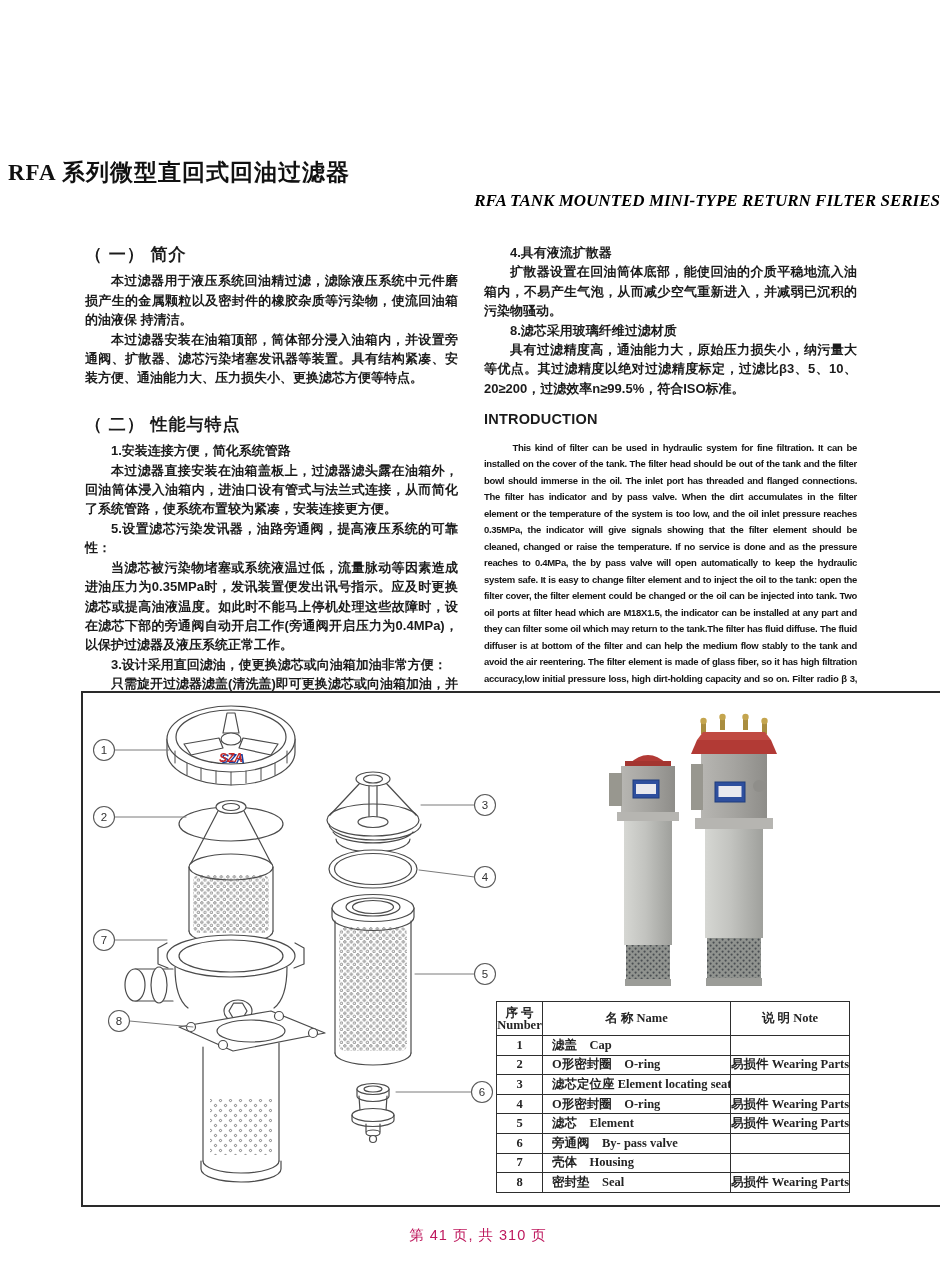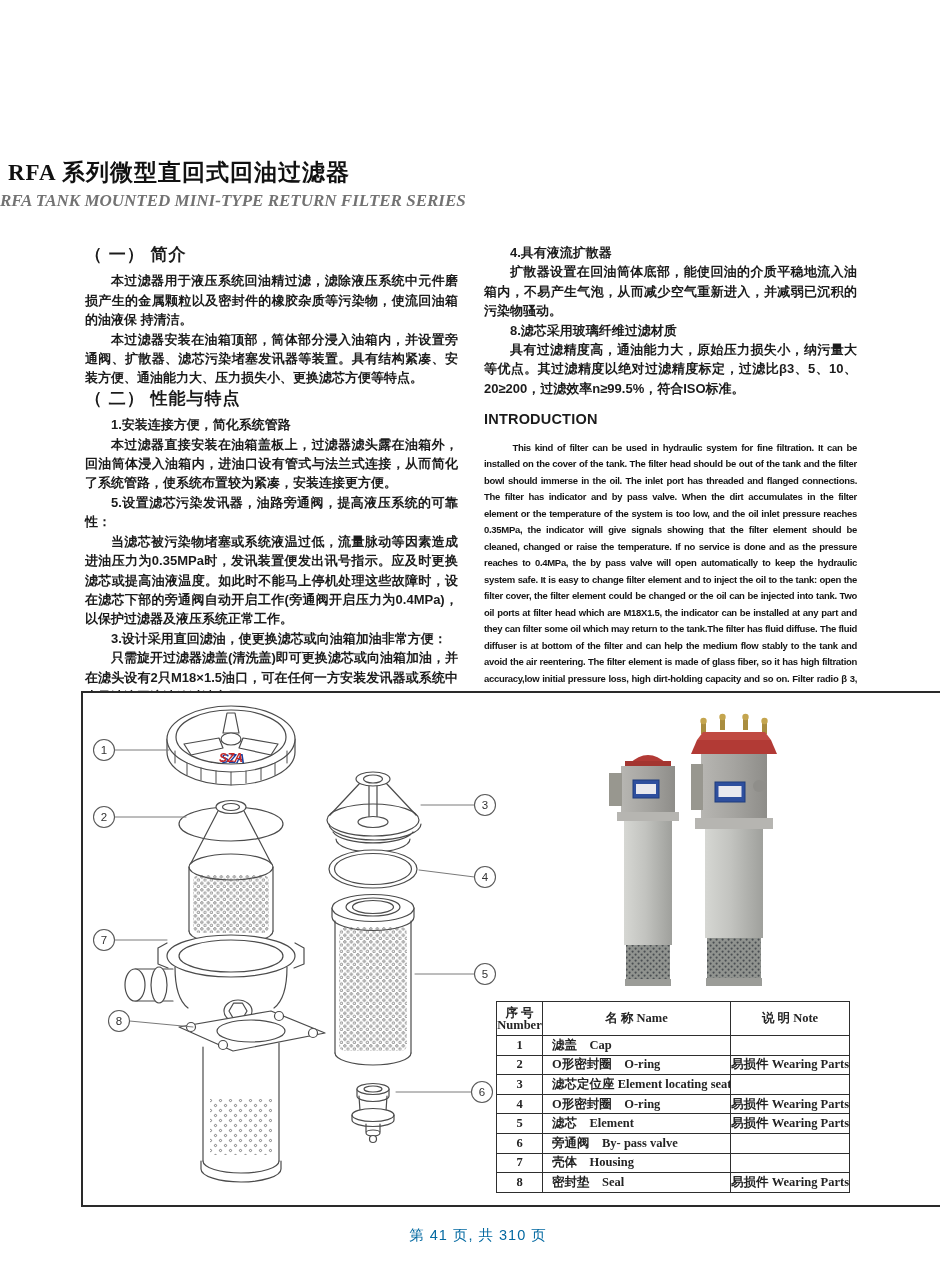--- a/index.html
+++ b/index.html
@@ -9,35 +9,35 @@
     font-family:"Liberation Sans","DejaVu Sans",sans-serif; color:#1c1c1c;
   }
   .page { position:absolute; inset:0; background:#fff; }
 
   .title-zh {
     position:absolute; top:157px; left:8px; width:100%; text-align:left;
     font-family:"Liberation Serif","DejaVu Serif",serif;
     font-weight:bold; font-size:23px; letter-spacing:1px; color:#111;
   }
   .title-en {
-    position:absolute; top:191px; left:0; width:100%; text-align:left;
+    position:absolute; top:191px; left:0; width:100%; text-align:right;
     font-family:"Liberation Serif","DejaVu Serif",serif;
-    font-weight:bold; font-style:italic; font-size:17px; color:#737373;
+    font-weight:bold; font-style:italic; font-size:17px; color:#000000;
   }
 
   .col {
     position:absolute; top:243px; width:373px;
     font-size:13px; font-weight:bold; line-height:19.4px;
     text-align:justify; color:#1b1b1b;
   }
   .col-left  { left:85px; }
   .col-right { left:484px; }
   .col p { text-indent:2em; }
   .h-zh { font-size:17px; font-weight:bold; text-indent:0; margin:2px 0 7px 0; letter-spacing:1px; }
-  .h-zh.second { margin-top:1px; }
+  .h-zh.second { margin-top:27px; }
   .h-en { font-size:14.5px; font-weight:bold; margin:12px 0 10px 0; letter-spacing:0.2px; }
   .en-body {
     font-size:9.5px; font-weight:bold; line-height:16.5px; letter-spacing:-0.3px;
     text-align:justify; text-indent:3em; color:#141414;
   }
 
   .figure-box {
     position:absolute; left:81px; top:691px; width:907px; height:516px;
     border:2px solid #2a2a2a; background:#fff;
   }
@@ -52,21 +52,21 @@
   .parts-table th, .parts-table td { border:1.4px solid #2e2e2e; overflow:hidden; white-space:nowrap;font-family:Liberation Serif, serif; }
   .parts-table thead th { height:34px; font-size:12.5px; text-align:center; vertical-align:middle; }
   .th-two-line { font-size:11px; line-height:12px; }
   .parts-table tbody td { height:19.6px; font-size:12.5px; }
   td.c-no   { text-align:center; }
   td.c-name { padding-left:9px; text-align:left; }
   td.c-note { text-align:center; font-size:12px; }
 
   .footer {
     position:absolute; top:1226px; left:0; width:100%; text-align:center;
-    font-size:14.5px; color:#0369a1; letter-spacing:1px;padding-left:16px;
+    font-size:14.5px; color:#be185d; letter-spacing:1px;padding-left:16px;
   }
   svg text { font-family:"Liberation Sans","DejaVu Sans",sans-serif; }
 </style>
 </head>
 <body>
 
 <div class="page">
 
   <div class="title-zh">RFA 系列微型直回式回油过滤器</div>
   <div class="title-en">RFA TANK MOUNTED MINI-TYPE RETURN FILTER SERIES</div>

